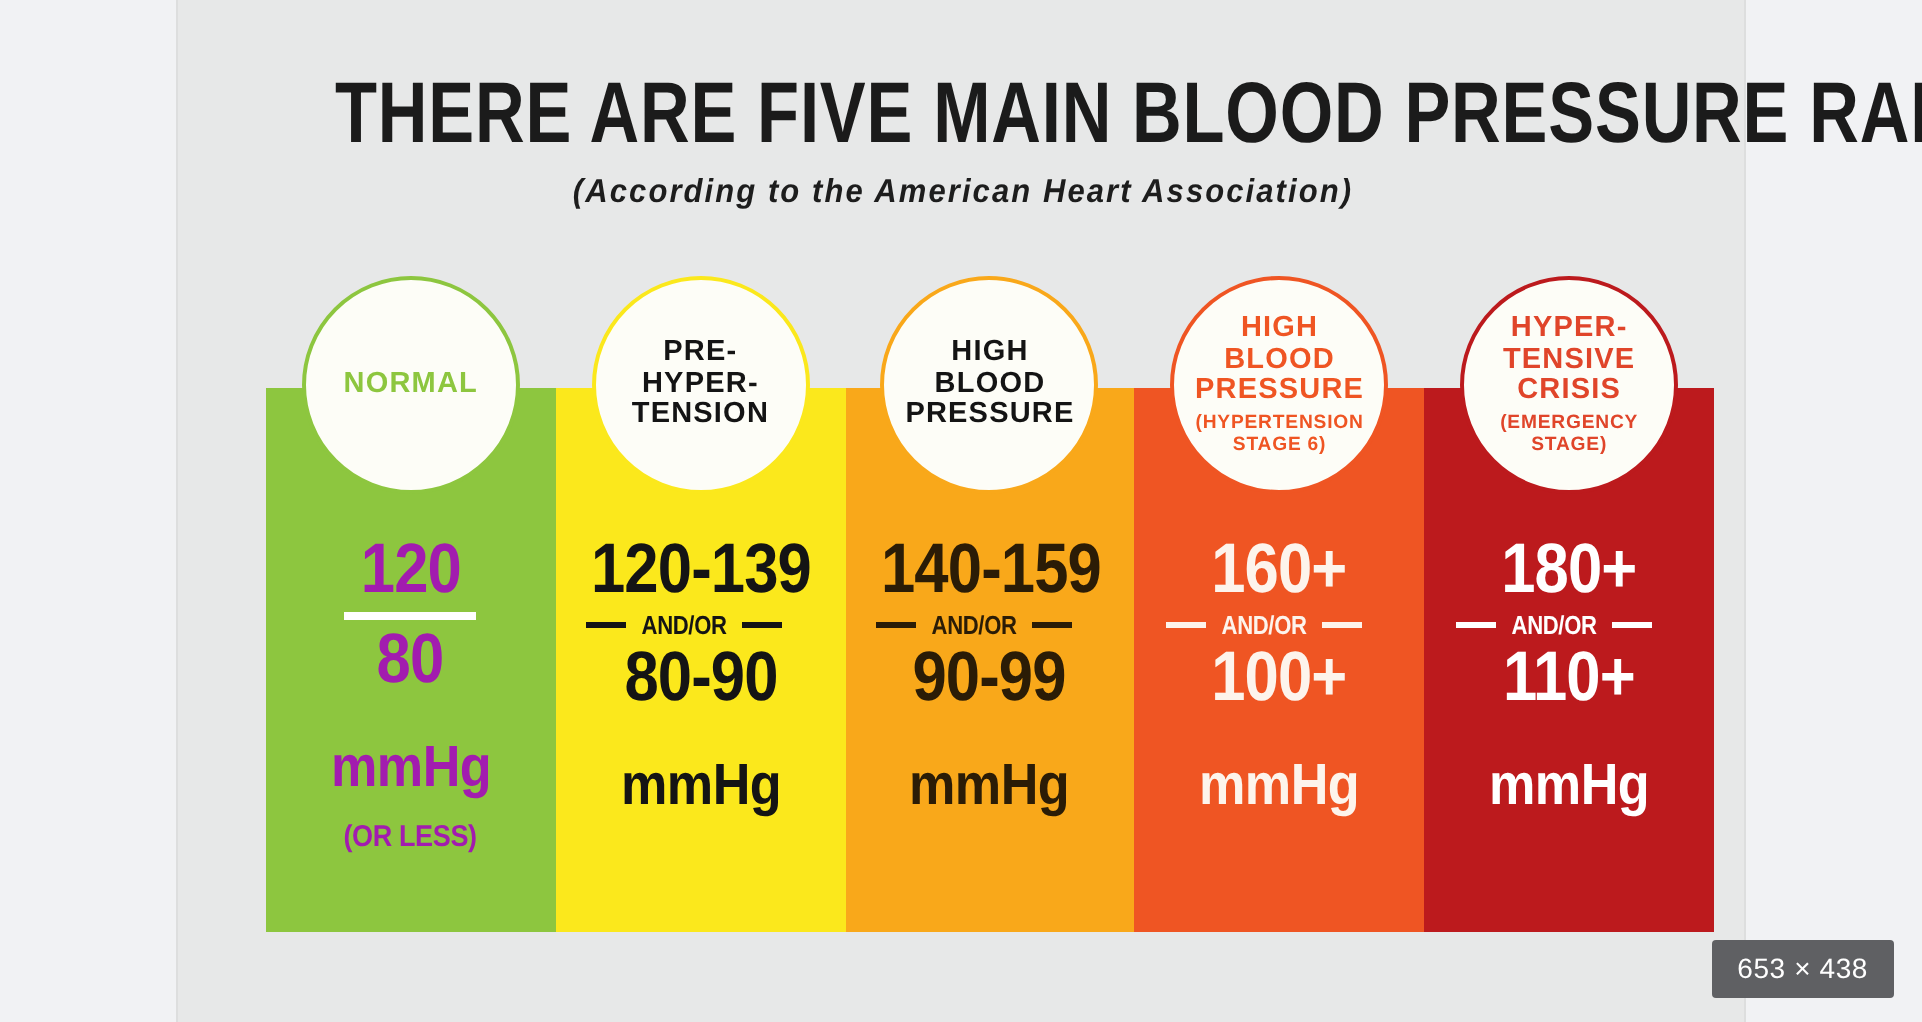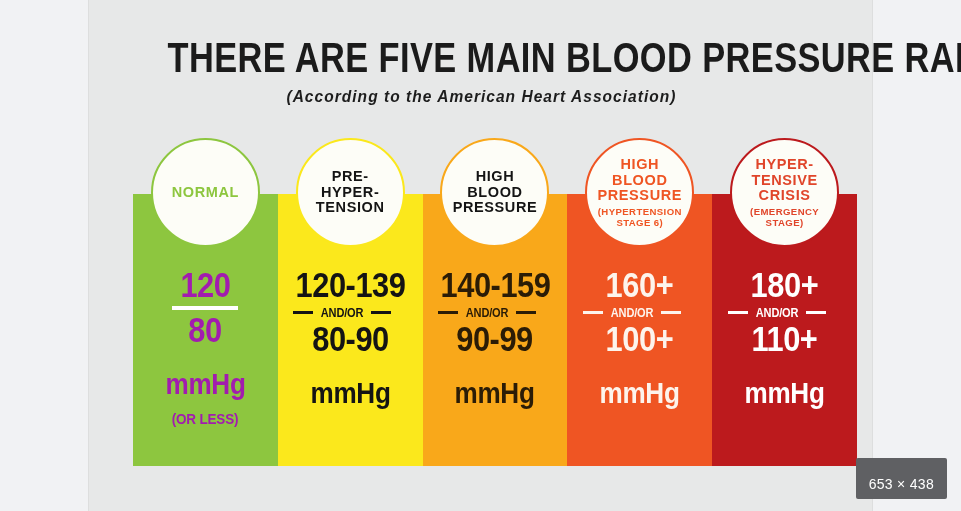--- a/index.html
+++ b/index.html
@@ -146,21 +146,21 @@
   }
 
   
   #dimension-badge {
     position:absolute;
     right:14px; bottom:12px;
     background:#5f6063;
     color:#ffffff;
     font-size:14px;
     letter-spacing:0.3px;
-    padding:18px 13px 7px 13px;
+    padding:6px 13px 7px 13px;
     border-radius:2px;
     z-index:5;
   }
 </style>
 </head>
 <body>
 
 <div id="image-plate">
 
   <div id="heading">

